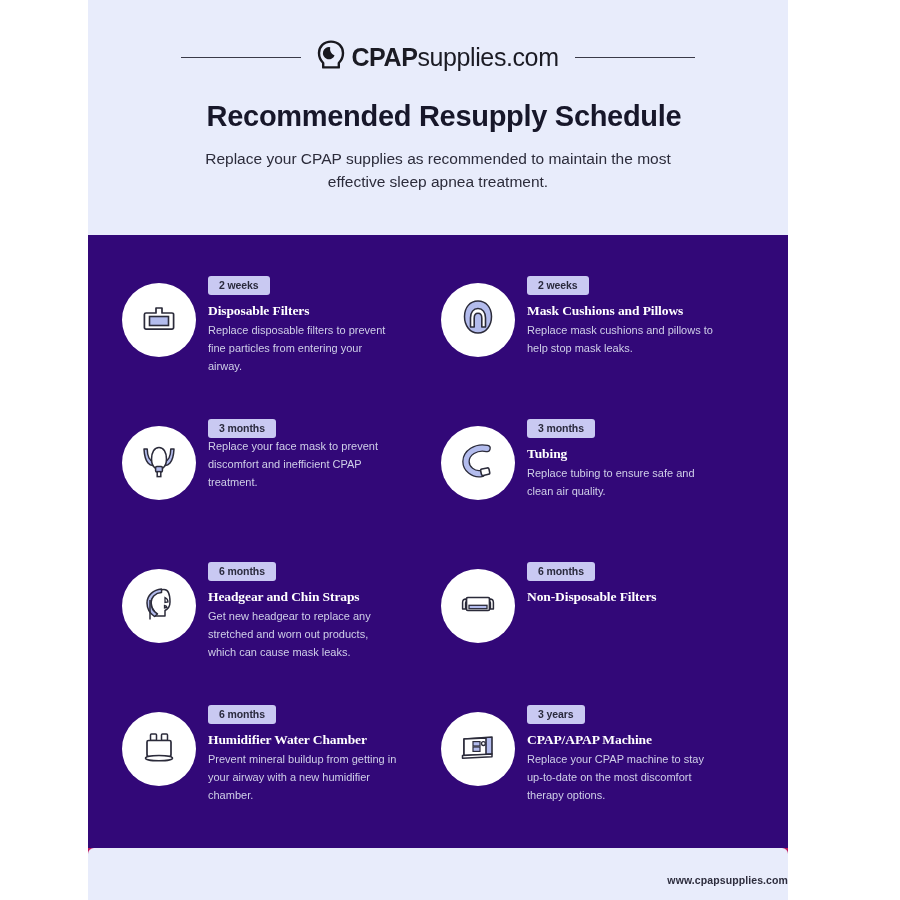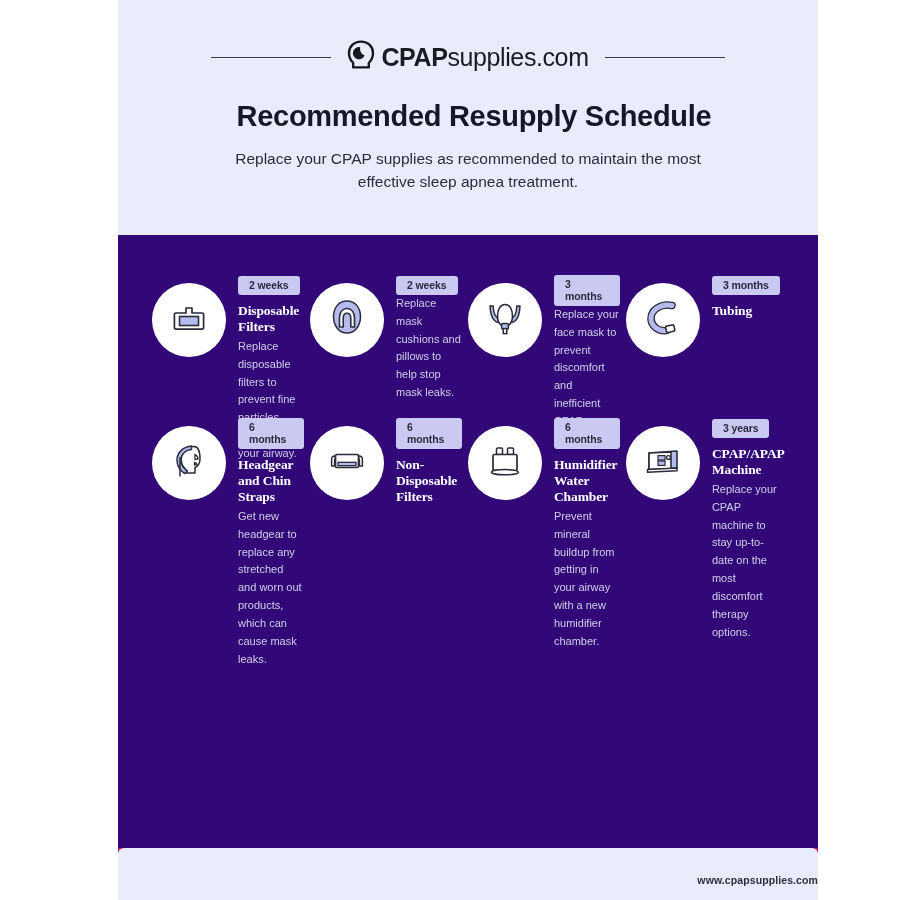--- a/index.html
+++ b/index.html
@@ -12,21 +12,21 @@
     font-family: "Liberation Sans", sans-serif;
   }
   #page {
     position: relative;
     width: 900px;
     height: 900px;
     background: #ffffff;
   }
   .sheet {
     position: absolute;
-    left: 118px;
+    left: 88px;
     top: 0;
     width: 700px;
     height: 900px;
     background: #be185d;
     overflow: hidden;
   }
 
   
   .header {
     position: relative;
@@ -85,21 +85,21 @@
   .body-purple {
     position: relative;
     width: 100%;
     height: 613px;
     background: #320878;
     box-sizing: border-box;
     padding: 38px 34px 0 34px;
   }
   .grid {
     display: grid;
-    grid-template-columns: 1fr 1fr 1fr 1fr;
+    grid-template-columns: 1fr 1fr;
     grid-auto-rows: 143px;
     column-gap: 6px;
   }
   .item {
     display: flex;
     align-items: flex-start;
     gap: 12px;
   }
   .icon-circle {
     flex: 0 0 auto;
@@ -210,20 +210,21 @@
           <div class="icon-circle">
             <span>
             <svg width="48" height="48" viewBox="0 0 48 48" xmlns="http://www.w3.org/2000/svg">
               <path d="M24 7 C32 7 37.5 13.5 37.5 22.5 C37.5 31 32.5 39 24 39 C15.5 39 10.5 31 10.5 22.5 C10.5 13.5 16 7 24 7 Z" fill="#b3bced" stroke="#2b2b3a" stroke-width="1.5"></path>
               <path d="M24 14.5 C28.6 14.5 31.5 18.4 31.5 23.8 L31.5 33 L27.8 33 L27.8 24.3 C27.8 21.2 26.2 19.3 24 19.3 C21.8 19.3 20.2 21.2 20.2 24.3 L20.2 33 L16.5 33 L16.5 23.8 C16.5 18.4 19.4 14.5 24 14.5 Z" fill="#ffffff" stroke="#2b2b3a" stroke-width="1.6" stroke-linejoin="round"></path>
             </svg>
             </span>
           </div>
           <div class="item-text">
             <span class="badge">2 weeks</span>
+            <h3 class="item-title">Mask Cushions and Pillows</h3>
             <p class="item-desc">Replace mask cushions and pillows to help stop mask leaks.</p>
           </div>
         </div>
 
         <div class="item">
           <div class="icon-circle">
             <span>
             <svg width="48" height="48" viewBox="0 0 48 48" xmlns="http://www.w3.org/2000/svg">
               <path d="M9 12 C9 12 9.5 22 13 26 C15 28.3 18 28.6 18 28.6 L18 24.5 C18 24.5 15.5 23.8 14 21 C12.3 17.8 12.2 12 12.2 12 Z" fill="#b3bced" stroke="#2b2b3a" stroke-width="1.5" stroke-linejoin="round"></path>
               <path d="M39 12 C39 12 38.5 22 35 26 C33 28.3 30 28.6 30 28.6 L30 24.5 C30 24.5 32.5 23.8 34 21 C35.7 17.8 35.8 12 35.8 12 Z" fill="#b3bced" stroke="#2b2b3a" stroke-width="1.5" stroke-linejoin="round"></path>
@@ -245,20 +246,21 @@
             <svg width="48" height="48" viewBox="0 0 48 48" xmlns="http://www.w3.org/2000/svg">
               <path d="M33 11.5 C22 9 12 16 12 24.5 C12 31.5 19 38 27.5 36.5" fill="none" stroke="#2b2b3a" stroke-width="7.6" stroke-linecap="round"></path>
               <path d="M33 11.5 C22 9 12 16 12 24.5 C12 31.5 19 38 27.5 36.5" fill="none" stroke="#b3bced" stroke-width="5" stroke-linecap="round"></path>
               <rect x="27" y="31.5" width="8.5" height="6.5" rx="1.6" transform="rotate(-12 31 35)" fill="#ffffff" stroke="#2b2b3a" stroke-width="1.6"></rect>
             </svg>
             </span>
           </div>
           <div class="item-text">
             <span class="badge">3 months</span>
             <h3 class="item-title">Tubing</h3>
+            <p class="item-desc">Replace tubing to ensure safe and clean air quality.</p>
           </div>
         </div>
 
         <div class="item">
           <div class="icon-circle">
             <span>
             <svg width="48" height="48" viewBox="0 0 48 48" xmlns="http://www.w3.org/2000/svg">
               <path d="M29 9.5 C22 9.5 16 14.5 16 22 C16 26 17.5 29 19.5 31.5 L19.5 36 L30 36 L30 30.5 C33 29 35 25.5 35 22 C35 14.5 34 9.5 29 9.5 Z" fill="#ffffff" stroke="#2b2b3a" stroke-width="1.5" stroke-linejoin="round"></path>
               <path d="M26.5 9 C18.5 9.6 12 15.5 12 23 C12 29 15 33.5 19.5 36.5 L22.5 34 C18.5 31.5 16 27.8 16 23 C16 17 20.5 13 26.5 12.6 Z" fill="#b3bced" stroke="#2b2b3a" stroke-width="1.5" stroke-linejoin="round"></path>
               <path d="M30 17.5 C32 18.5 33 20 33 22 L30 22.5 Z" fill="#ffffff" stroke="#2b2b3a" stroke-width="1.3"></path>

